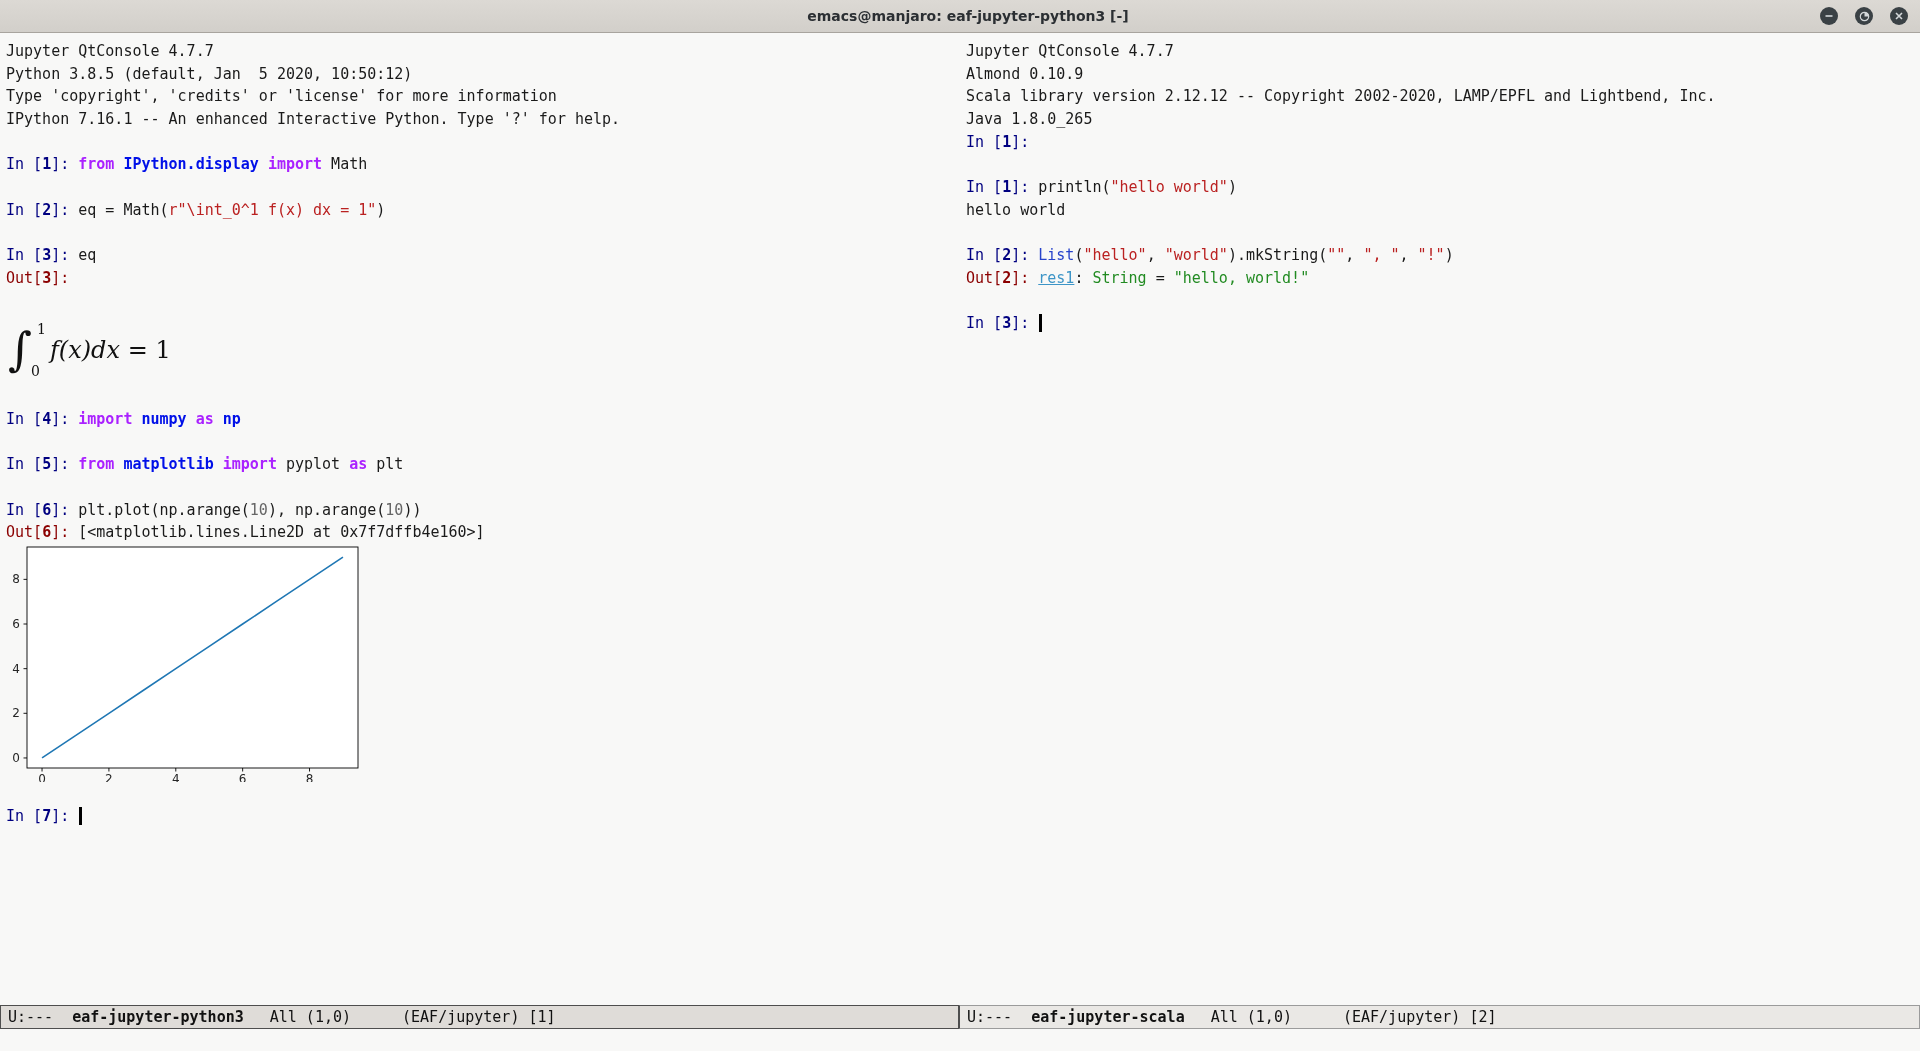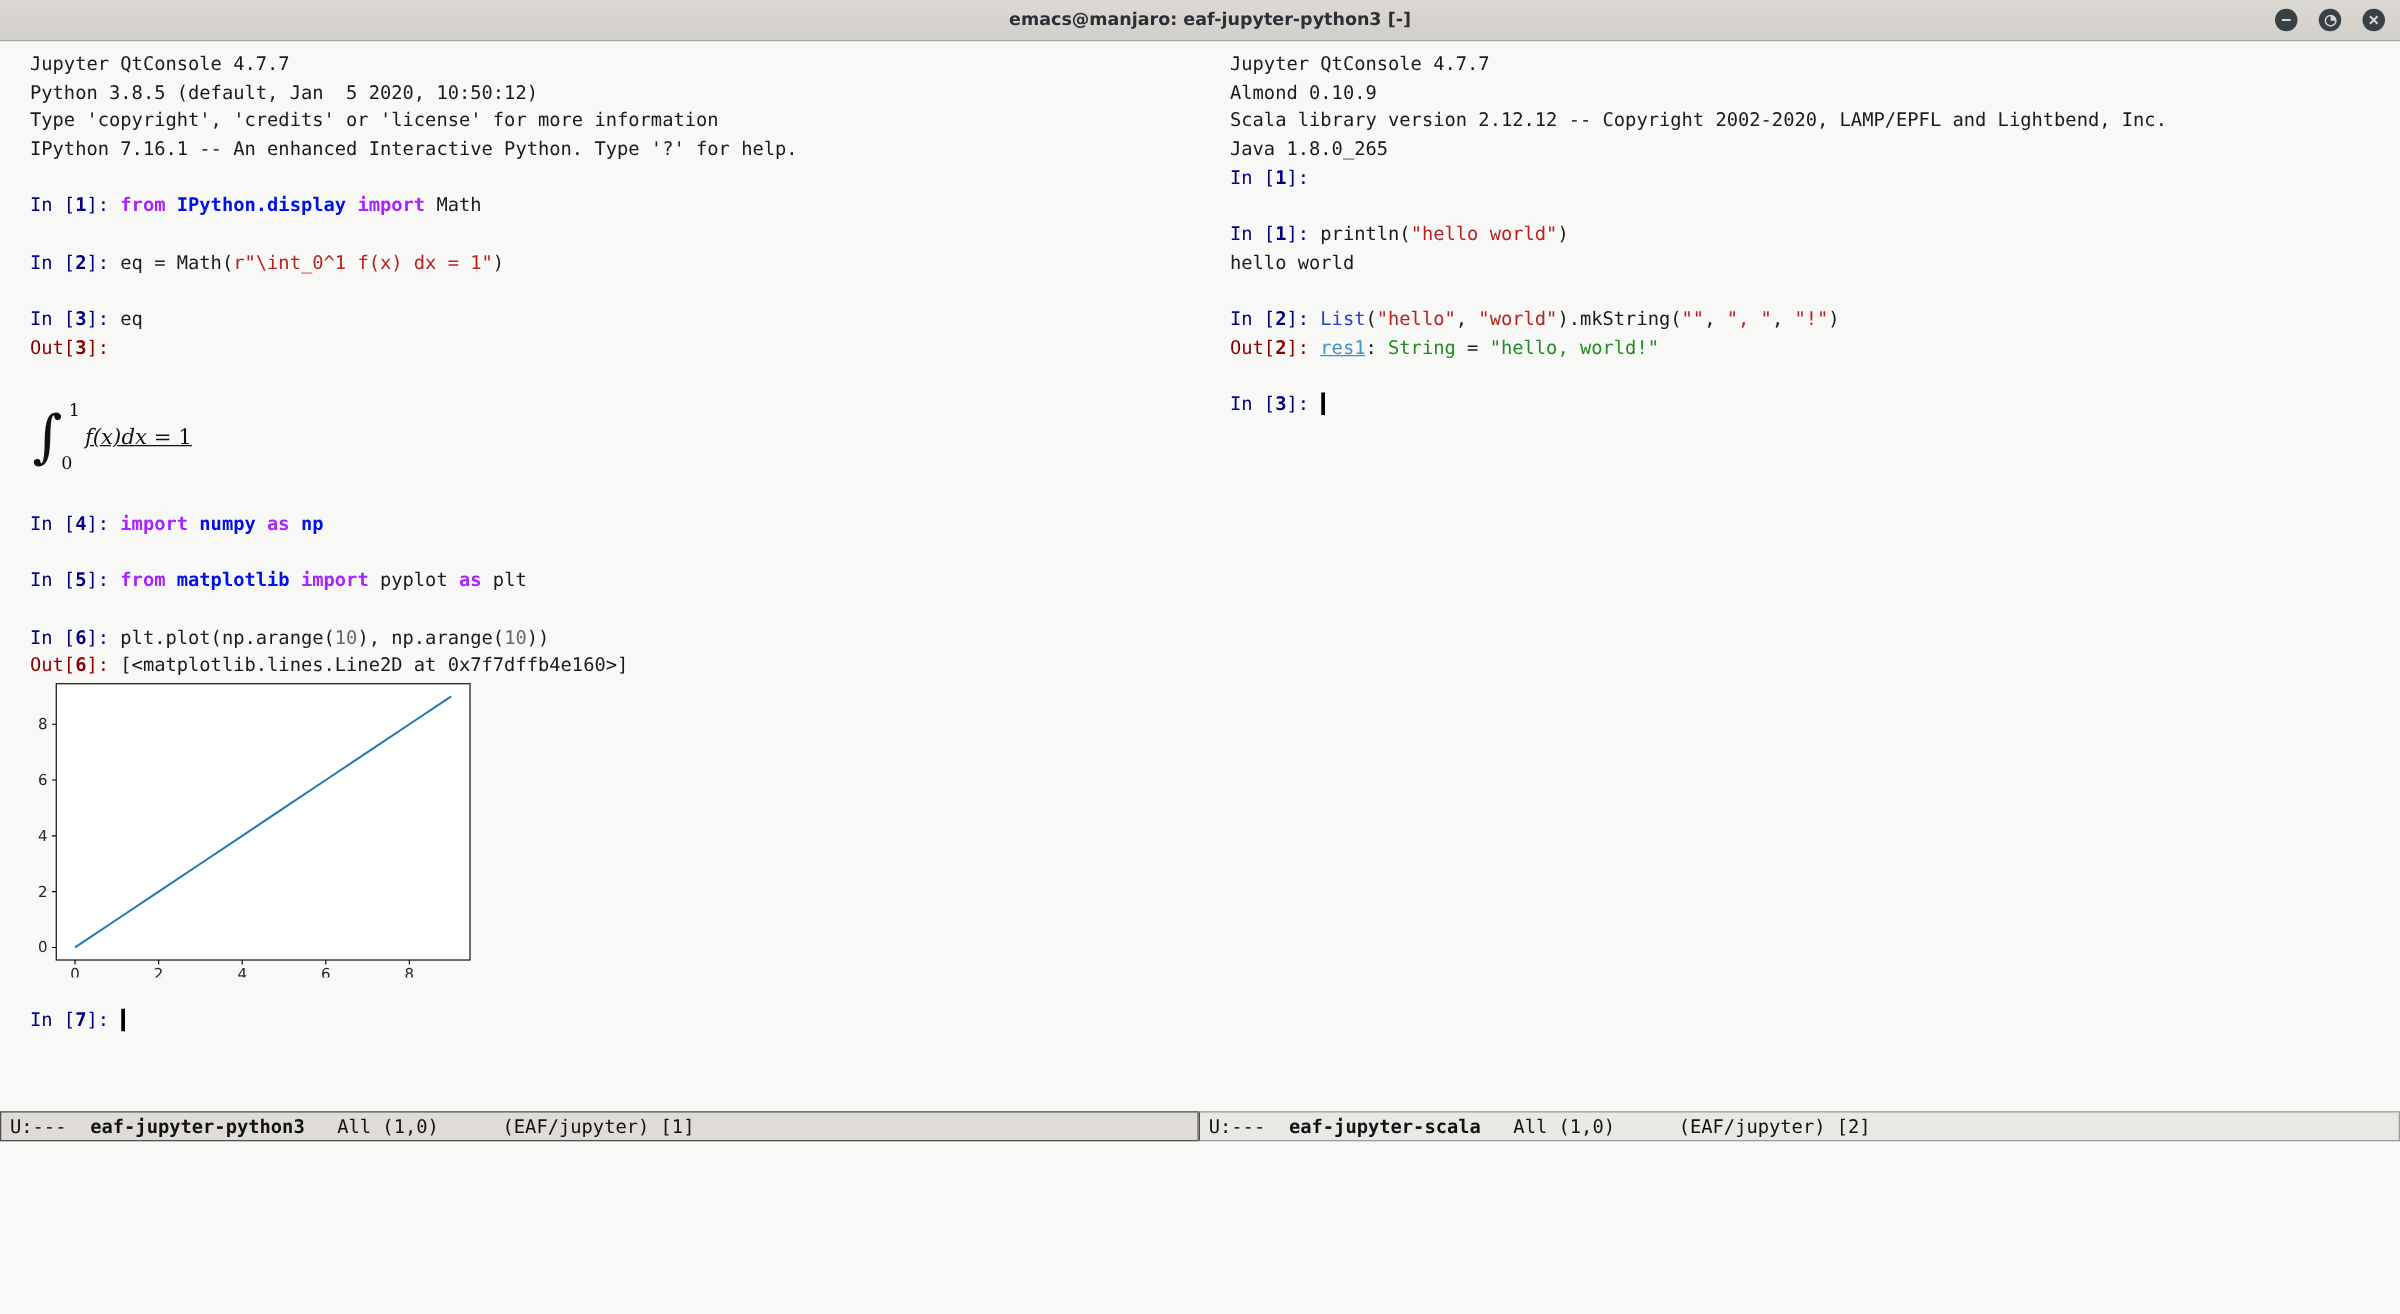--- a/index.html
+++ b/index.html
@@ -26,21 +26,21 @@
     display: flex; align-items: center; gap: 17px;
   }
   .win-btn {
     width: 18px; height: 18px; border-radius: 50%;
     background: #3a4145; border: none; cursor: pointer;
     display: flex; align-items: center; justify-content: center; padding: 0;
   }
   .win-btn svg { display: block; }
 
   
-  .panes { display: flex; height: 856px; background: var(--c-console_bg, #f8f8f7); margin-left: 18px; }
+  .panes { display: flex; height: 972px; background: var(--c-console_bg, #f8f8f7); }
   .pane {
     padding: 7px 0 0 6px; overflow: hidden;
     font-size: 15px; line-height: 22.7px; color: var(--c-text, #1a1a1a);
   }
   .pane-left  { width: 959px; }
   .pane-right { flex: 1; padding-left: 7px; }
 
   .cline { white-space: pre; height: 22.7px; }
 
   .tok-p    { color: var(--c-text); }
@@ -63,21 +63,21 @@
   }
 
   
   .eq {
     height: 73px; display: flex; align-items: center;
     font-family: "DejaVu Serif", serif; color: #111;
   }
   .eq-int { position: relative; font-size: 46px; line-height: 1; padding: 0 16px 0 2px; }
   .eq-int sup { position: absolute; top: -4px; right: 2px; font-size: 14px; font-style: normal; }
   .eq-int sub { position: absolute; bottom: -6px; right: 8px; font-size: 14px; font-style: normal; }
-  .eq-body { font-size: 17px; margin-left: 2px; padding-top: 4px; text-decoration: underline; }
+  .eq-body { font-size: 24px; margin-left: 2px; padding-top: 4px; }
   .eq-it { font-style: italic; }
 
   
   .fig { height: 238px; width: 370px; }
 
   
   .modelines { display: flex; height: 24px; }
   .modeline {
     font-size: 15px; line-height: 21px; padding: 0 7px;
     white-space: pre; color: #111; display: flex; align-items: center;

